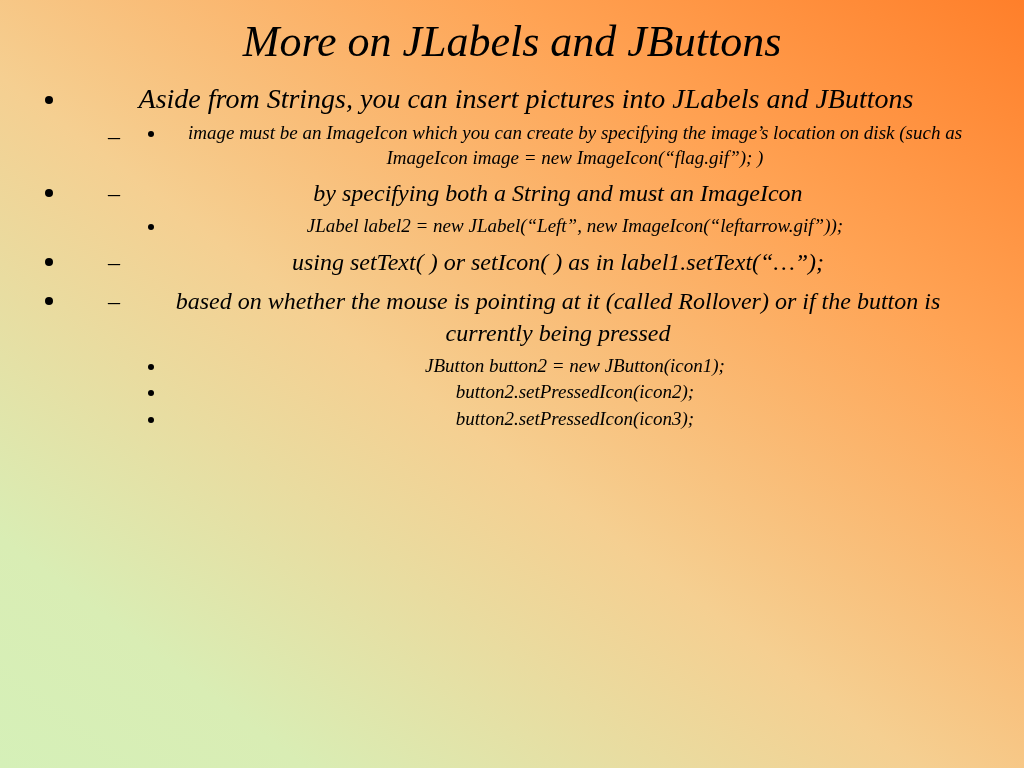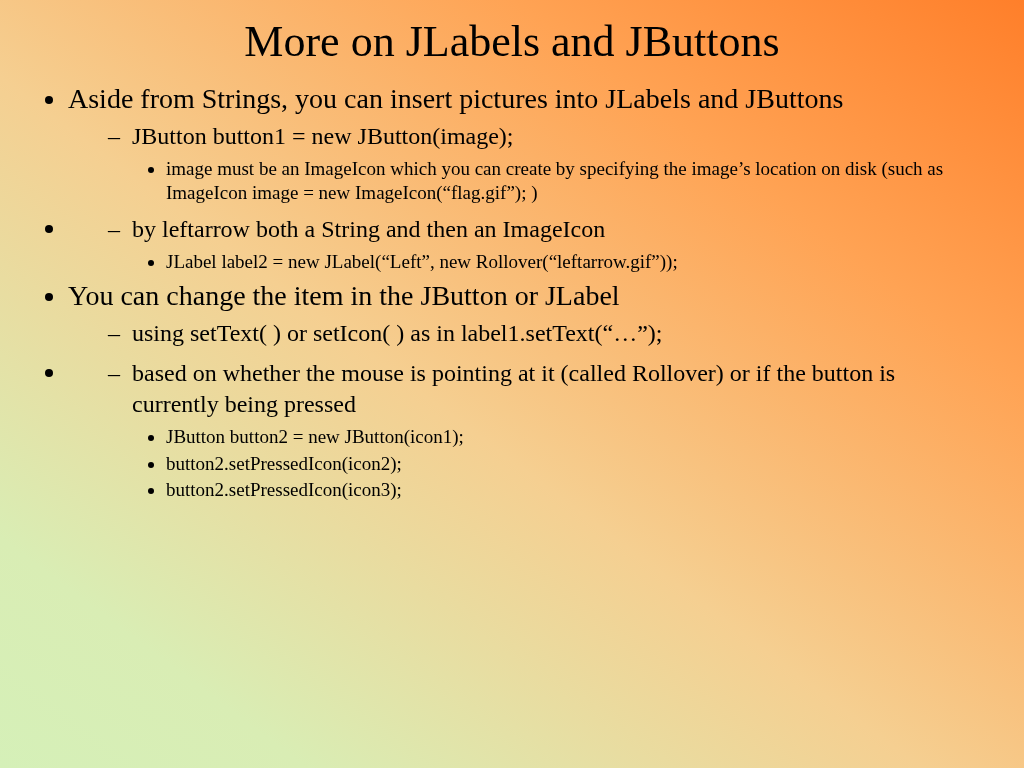--- a/index.html
+++ b/index.html
@@ -12,32 +12,34 @@
   body {
     background: linear-gradient(to bottom left, #ff7f2a 0%, #ffa354 25%, #f5cf91 55%, #d9edb4 85%, #d5f0b8 100%);
     font-family: "Times New Roman", Times, serif;
     color: #000;
   }
   .slide {
     box-sizing: border-box;
     width: 1024px;
     height: 768px;
     padding: 8px 40px 20px 40px;
+    font-style: italic;
   }
   .title {
     text-align: center;
     font-size: 44px;
     margin: 8px 0 14px 0;
     font-weight: normal;
   }
   ul.top {
     margin: 0 0 0 28px;
     padding: 0;
     font-size: 28px;
     line-height: 1.28;
+    text-align: center;
   }
   ul.top > li {
     margin-bottom: 4px;
     list-style-type: disc;
   }
   ul.sub1 {
     margin: 4px 0 4px 40px;
     padding: 0;
     font-size: 24px;
     line-height: 1.32;
@@ -70,41 +72,39 @@
 
 <div class="slide">
   <div class="title">More on JLabels and JButtons</div>
 
   <ul class="top">
 
     <li>
       <span>Aside from Strings, you can insert pictures into JLabels and JButtons</span>
       <ul class="sub1">
         <li>
-          <span>JButton button1 = new JButton(image);</span>
           <ul class="sub2">
             <li><span>image must be an ImageIcon which you can create by specifying the image’s location on disk (such as ImageIcon image = new ImageIcon(“flag.gif”); )</span></li>
           </ul>
         </li>
       </ul>
     </li>
 
     <li>
       <ul class="sub1">
         <li>
-          <span>by leftarrow both a String and then an ImageIcon</span>
+          <span>by specifying both a String and must an ImageIcon</span>
           <ul class="sub2">
-            <li><span>JLabel label2 = new JLabel(“Left”, new Rollover(“leftarrow.gif”));</span></li>
+            <li><span>JLabel label2 = new JLabel(“Left”, new ImageIcon(“leftarrow.gif”));</span></li>
           </ul>
         </li>
       </ul>
     </li>
 
     <li>
-      <span>You can change the item in the JButton or JLabel</span>
       <ul class="sub1">
         <li><span>using setText( ) or setIcon( ) as in label1.setText(“…”);</span></li>
       </ul>
     </li>
 
     <li>
       <ul class="sub1">
         <li>
           <span>based on whether the mouse is pointing at it (called Rollover) or if the button is currently being pressed</span>
           <ul class="sub2">

